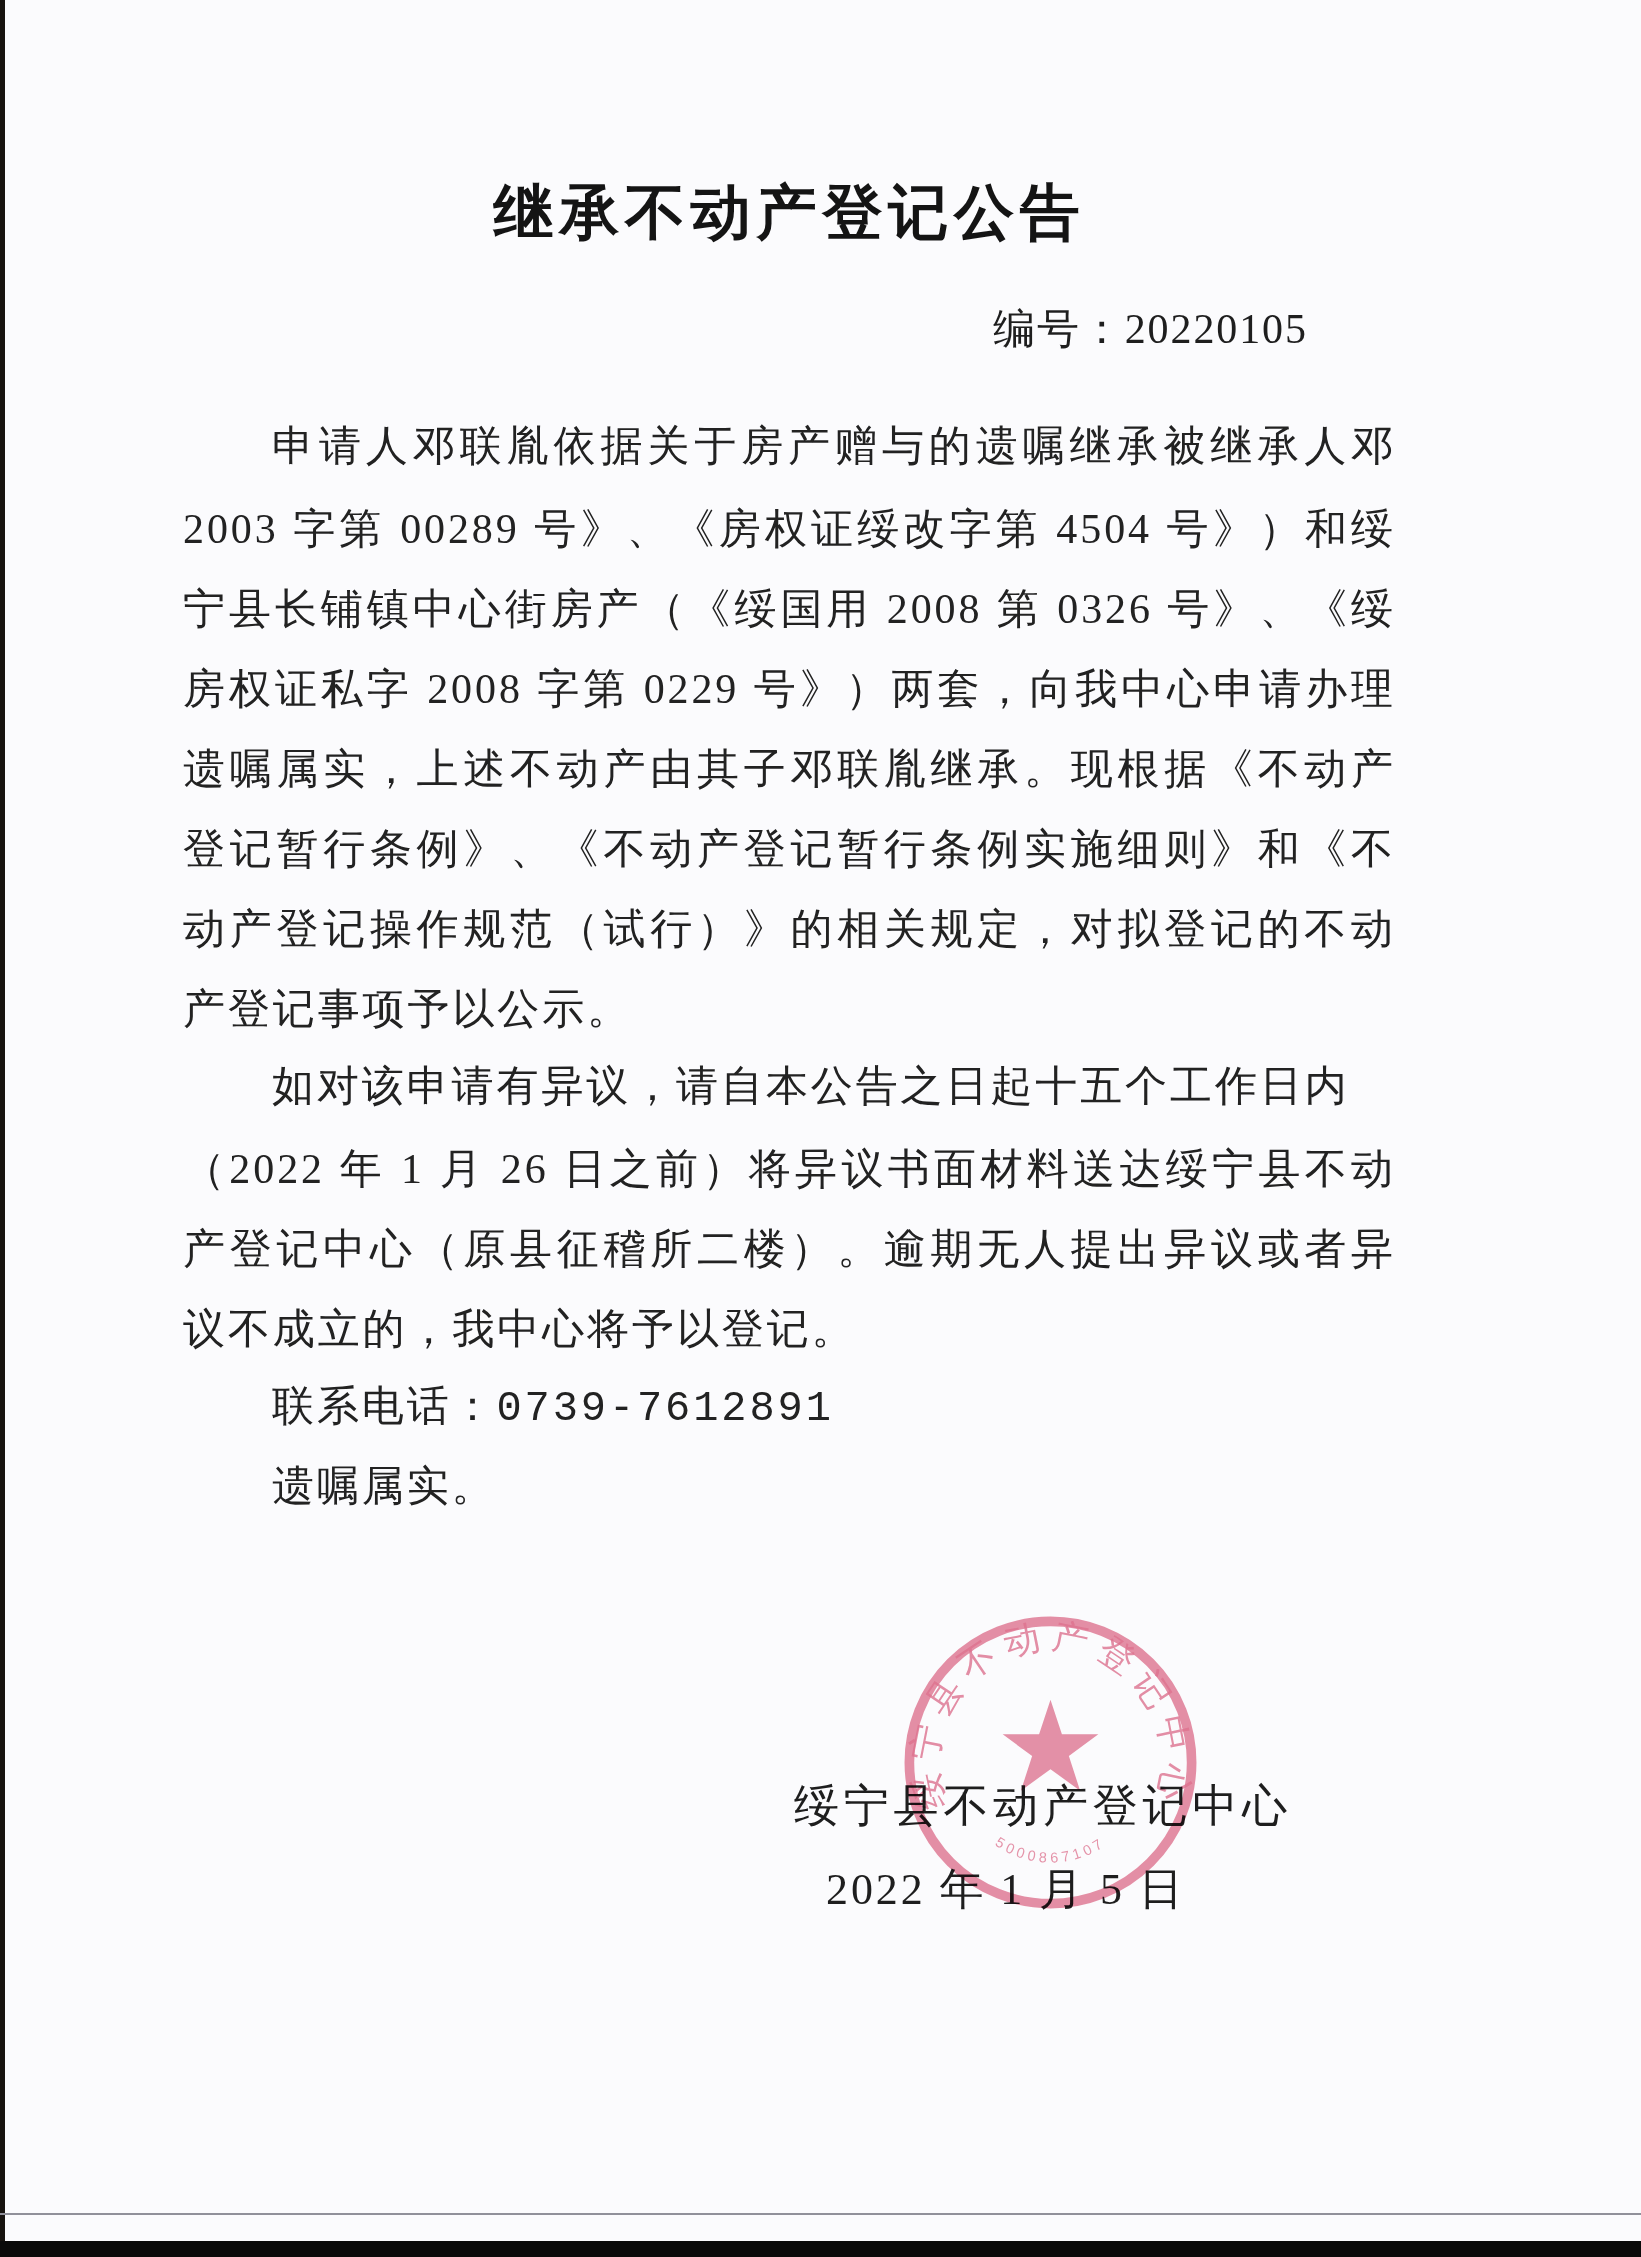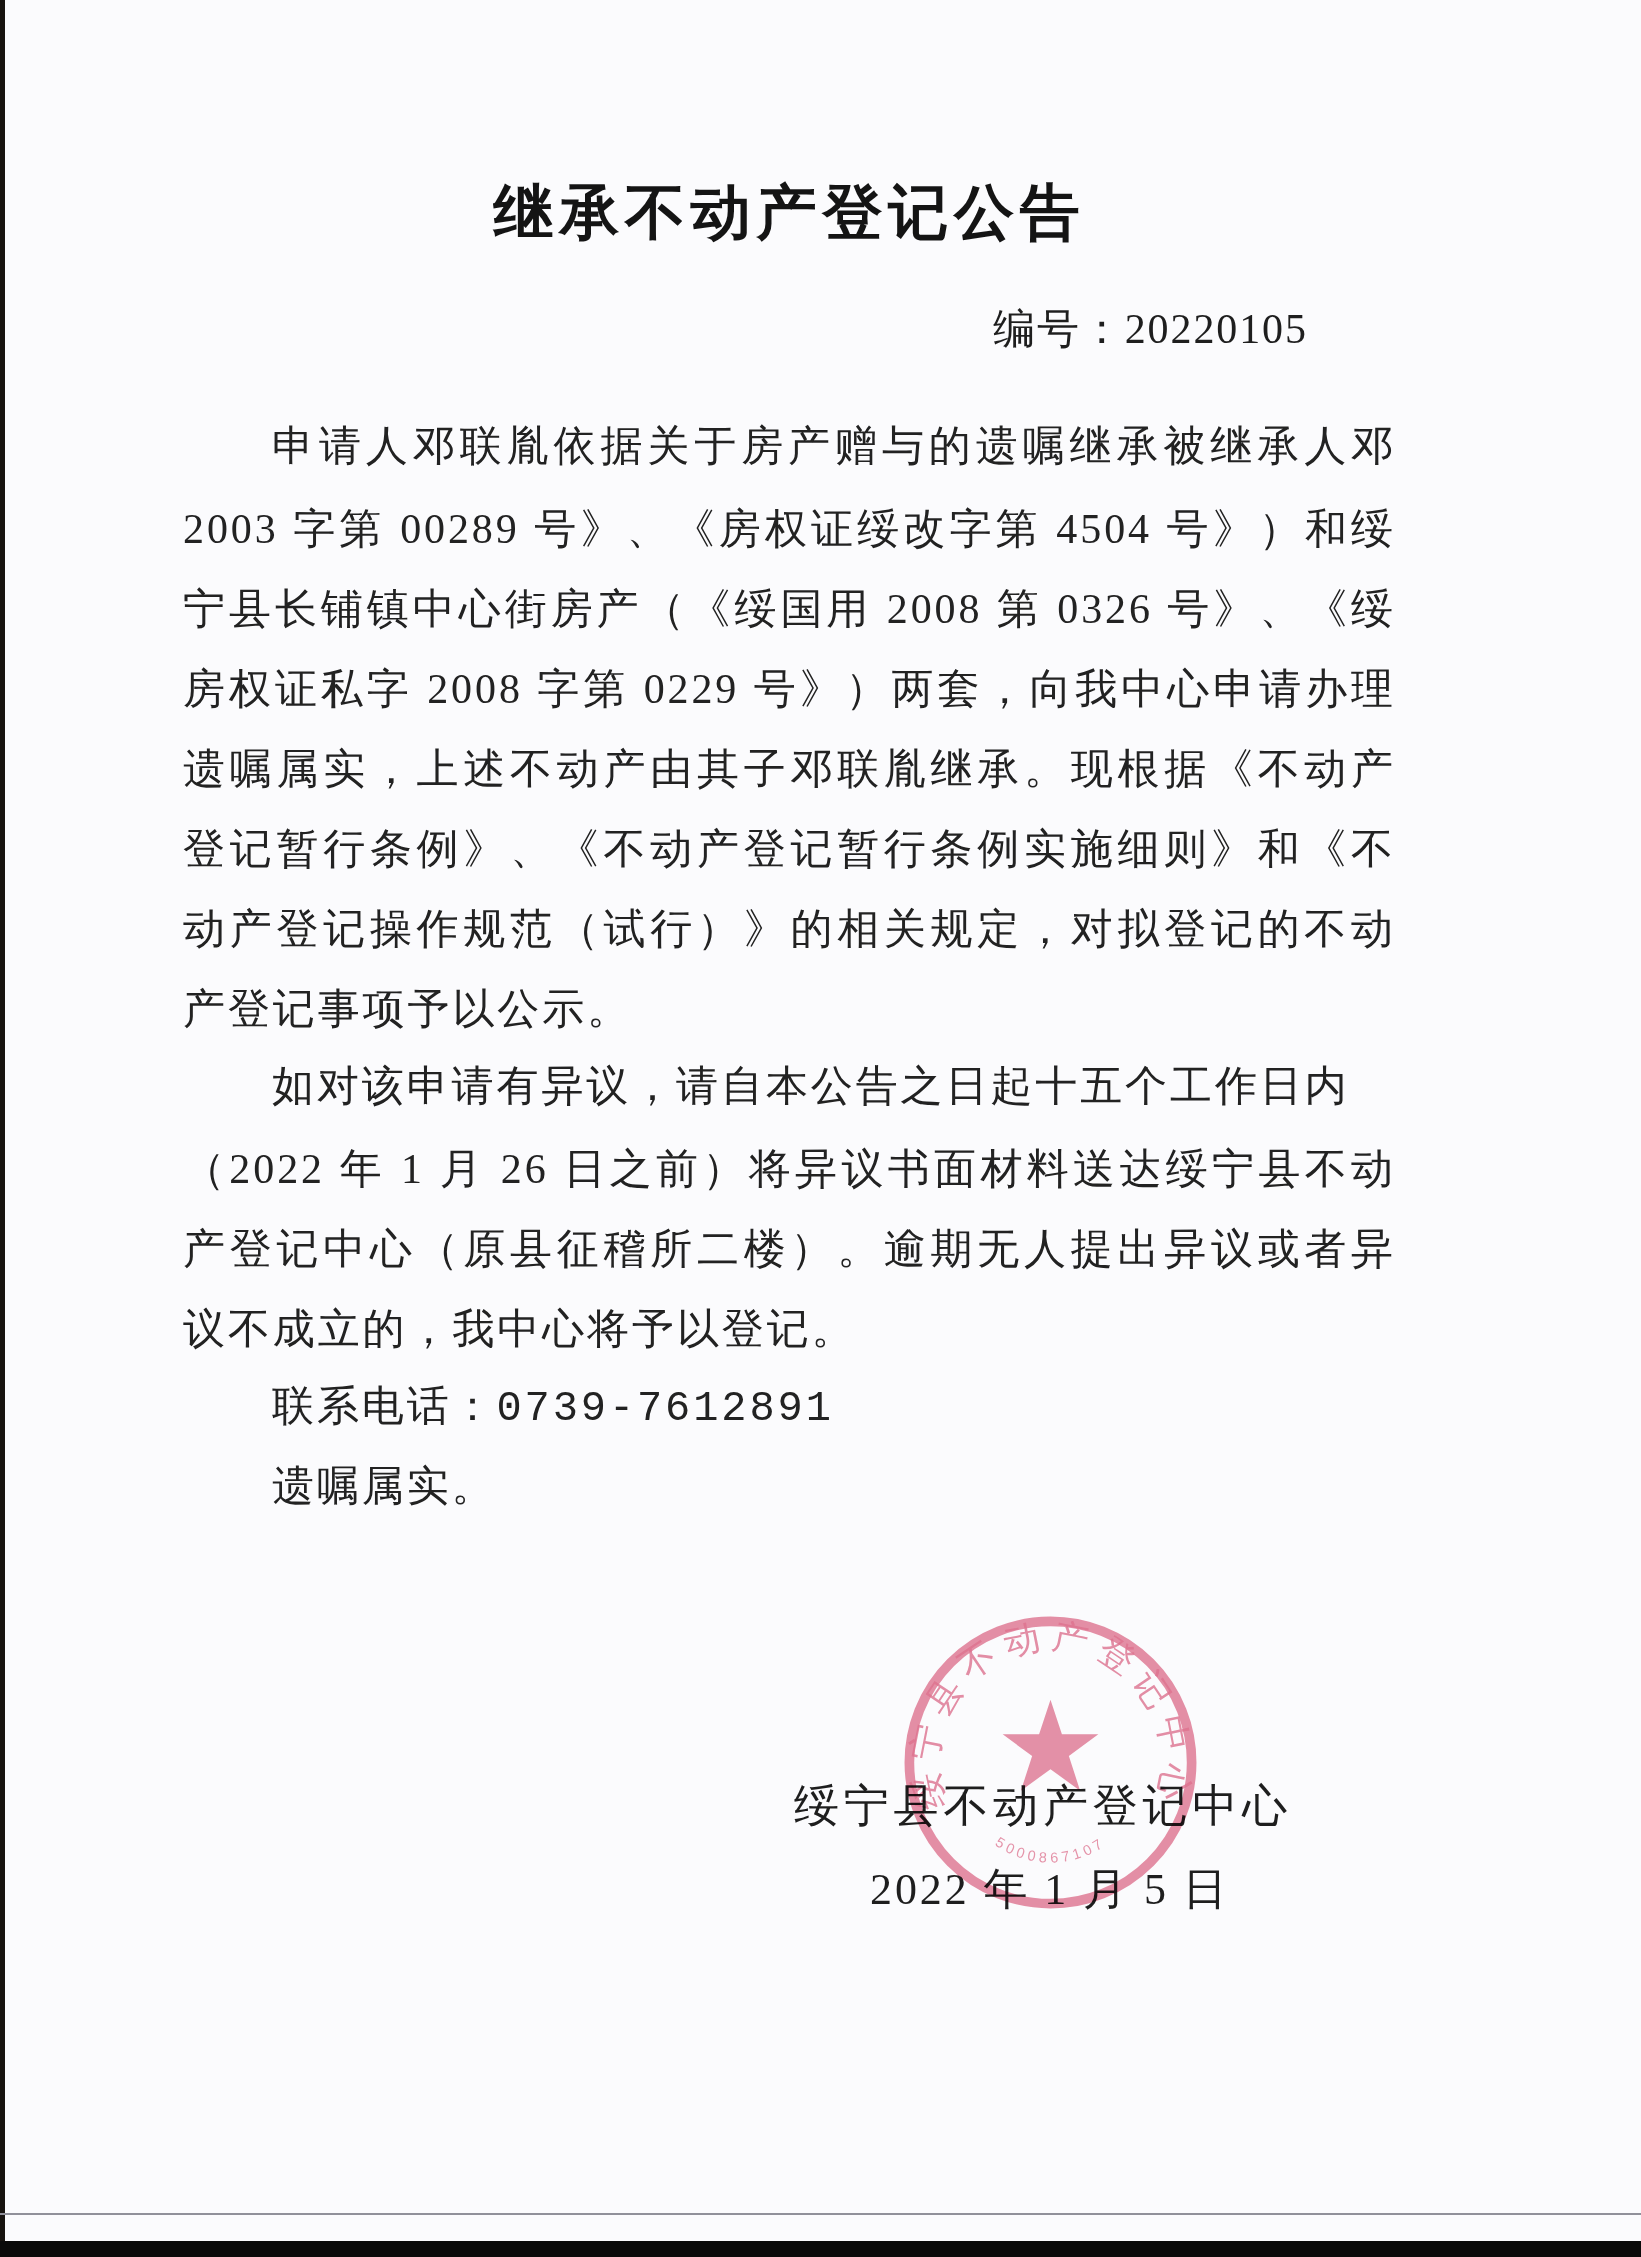--- a/index.html
+++ b/index.html
@@ -24,21 +24,21 @@
   }
   .body-block {
     position:absolute; left:183px; top:409px; width:1213px;
     font-size:42px; color:#222;
   }
   .ln { height:80px; line-height:80px; letter-spacing:2.9px; }
   .ln.full { text-align:justify; text-align-last:justify; text-justify:inter-character; }
   .ln.indent { text-indent:89px;font-family:Liberation Mono, monospace; }
 
   .sig-org  { position:absolute; left:794px;  top:1781px; font-size:45px; letter-spacing:4.8px; line-height:1.15; }
-  .sig-date { position:absolute; left:870px;  top:1865px; font-size:44px; letter-spacing:2.9px; line-height:1.15; }
+  .sig-date { position:absolute; left:826px;  top:1865px; font-size:44px; letter-spacing:2.9px; line-height:1.15; }
 
   .seal {
     position:absolute; left:891px; top:1603px; width:319px; height:319px;
     mix-blend-mode:multiply; opacity:0.88; pointer-events:none;
   }
 </style>
 </head>
 <body>
 
 <div class="page">

